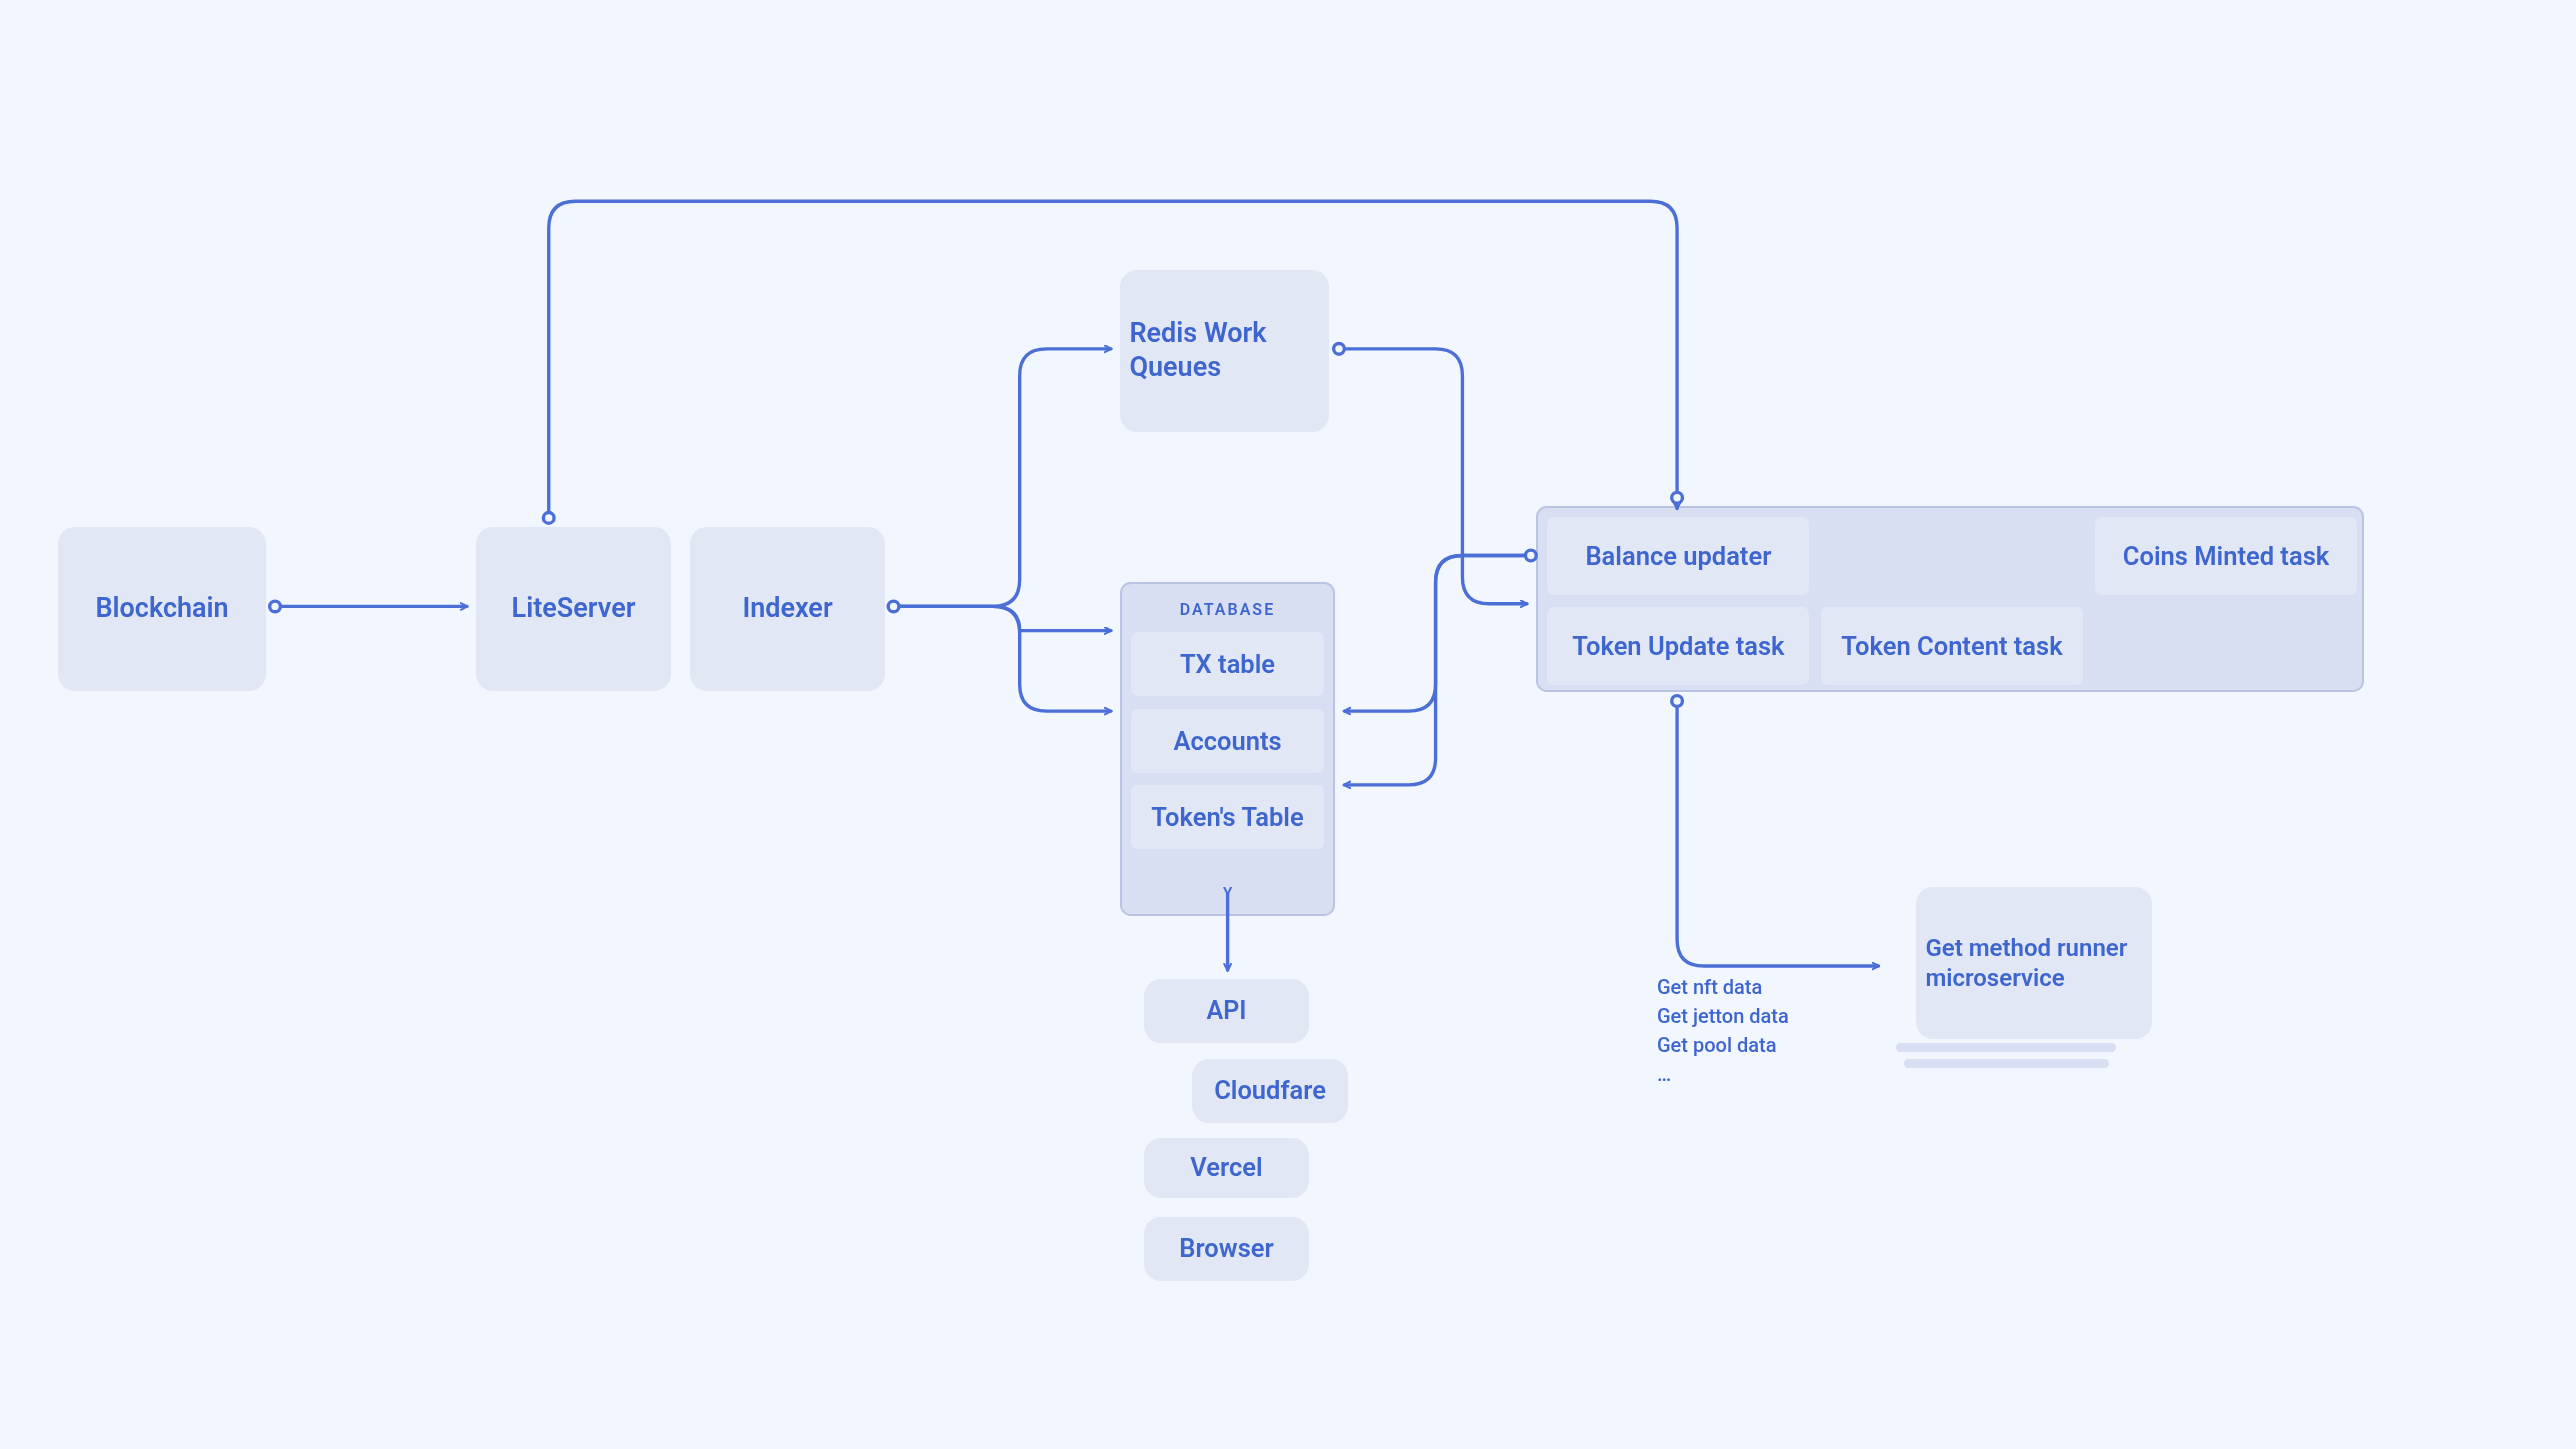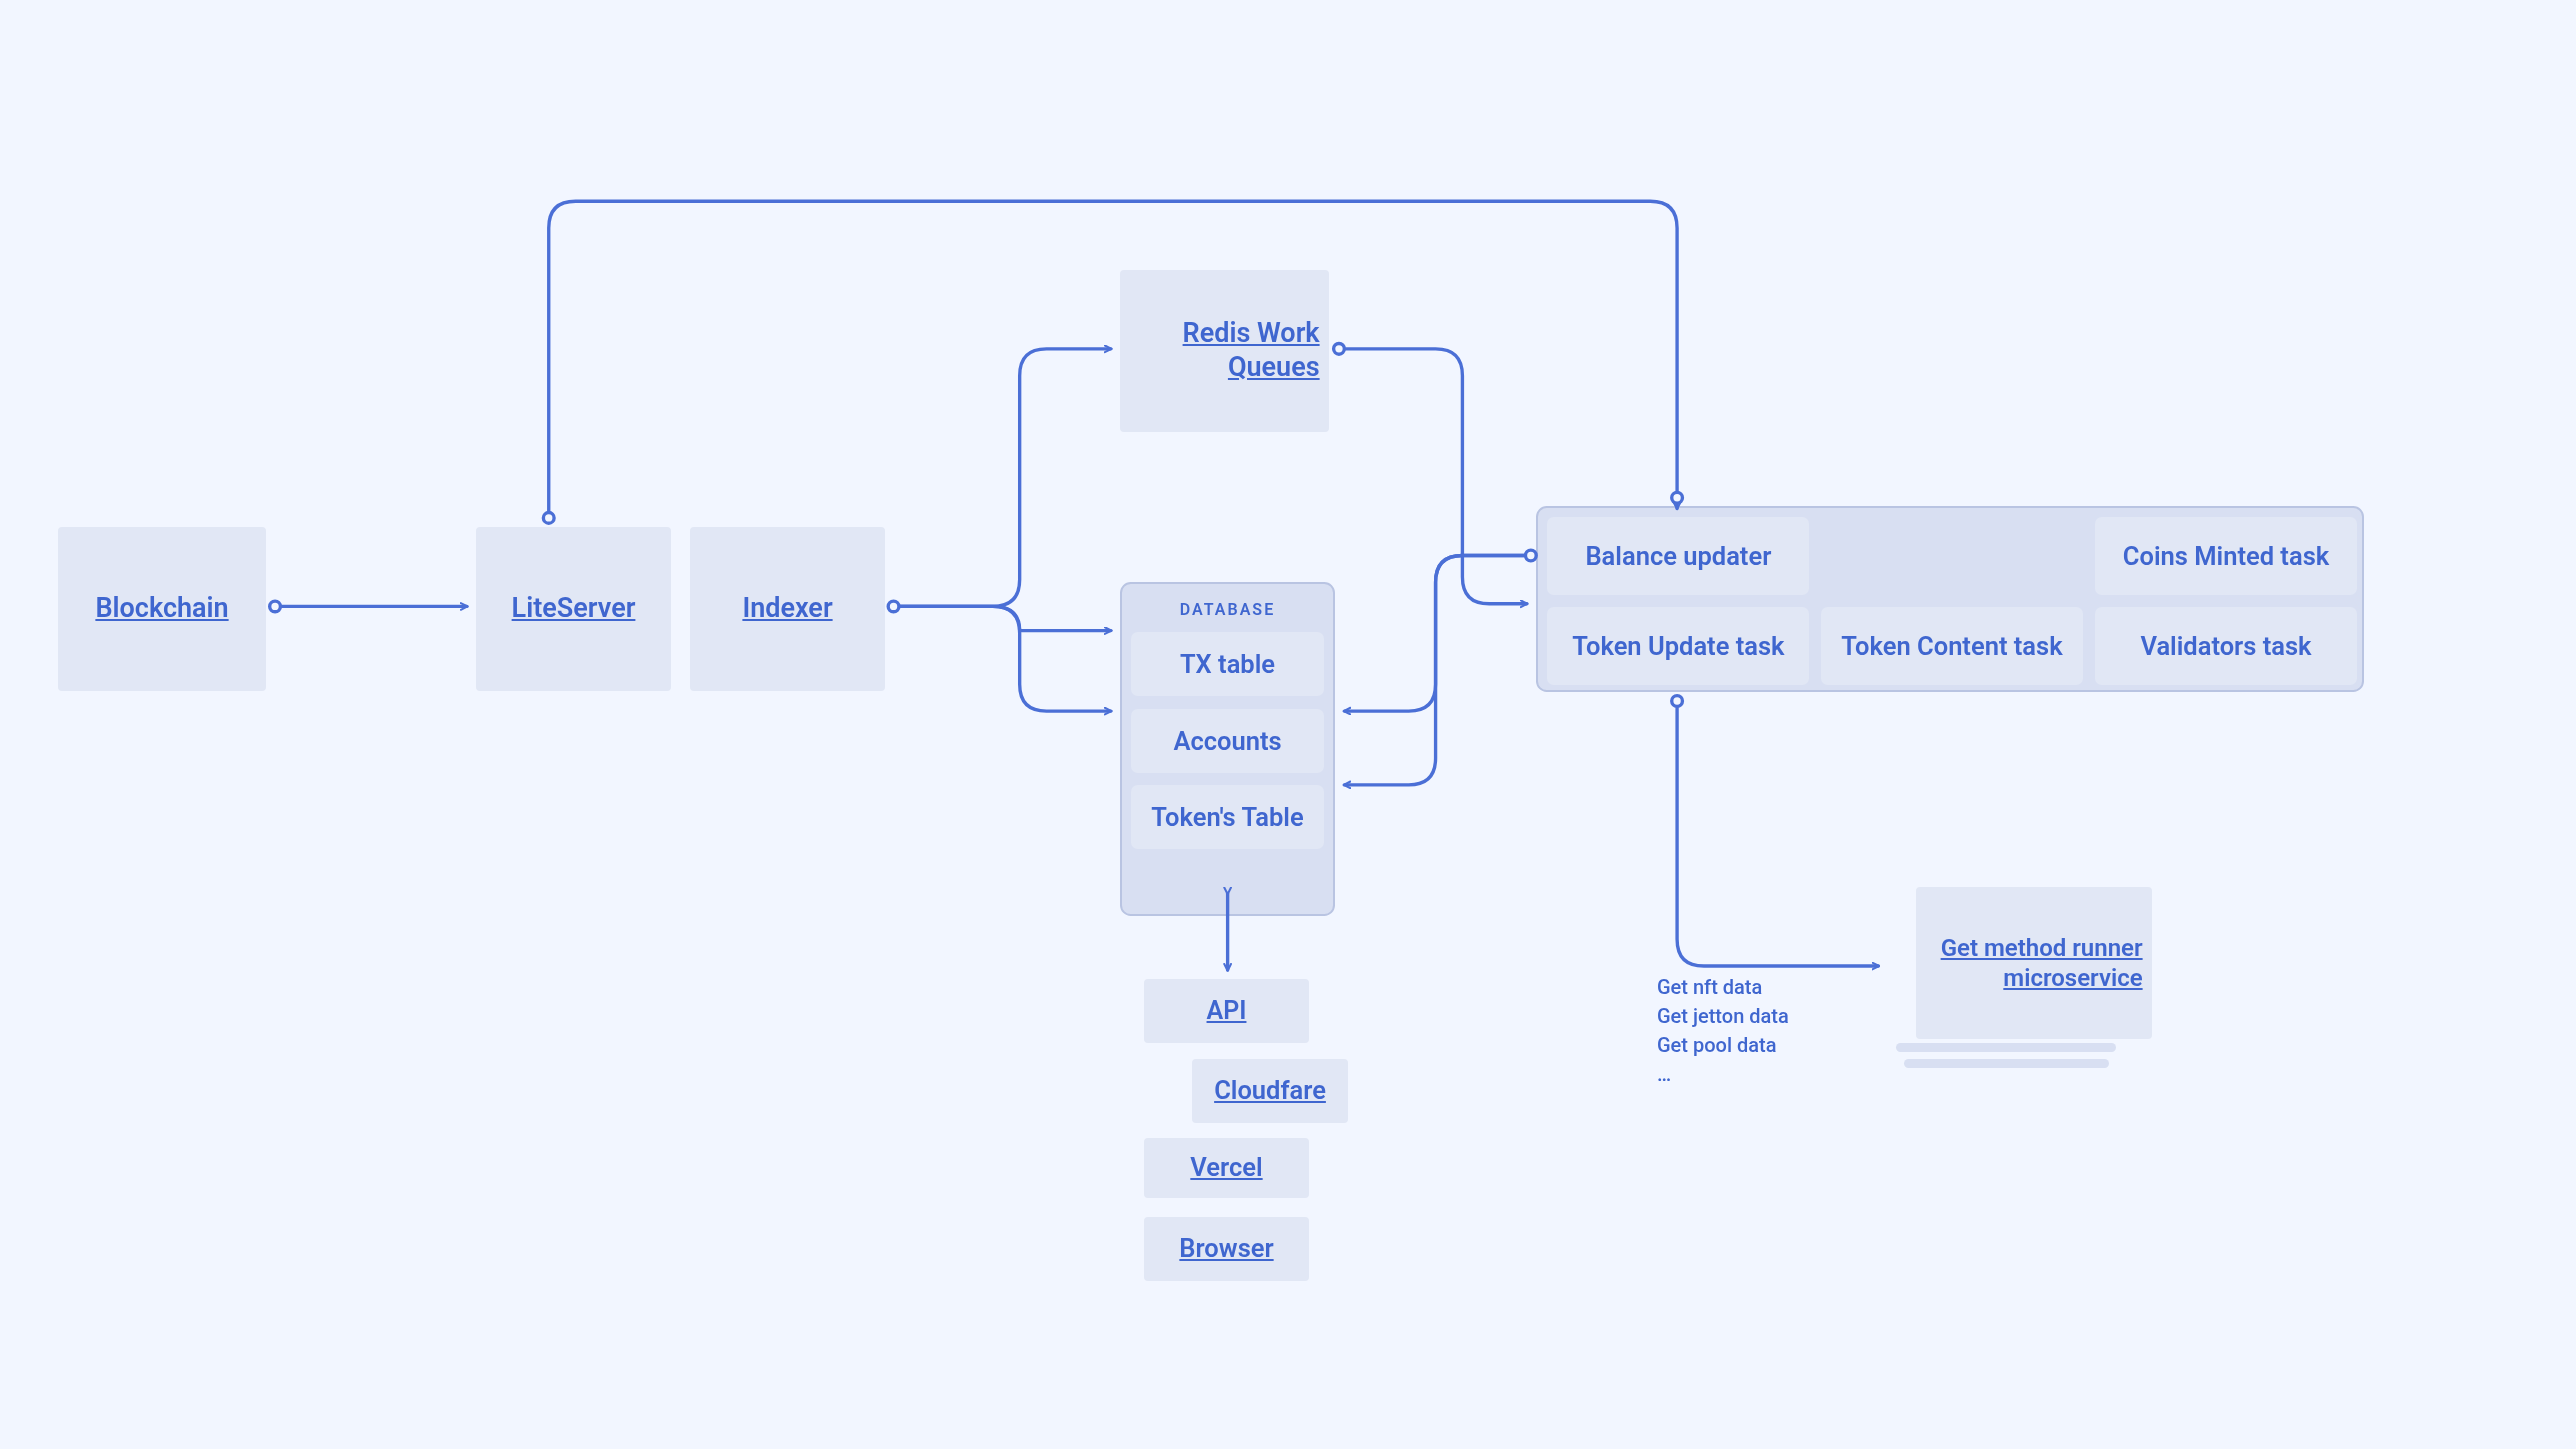--- a/index.html
+++ b/index.html
@@ -4,21 +4,21 @@
 <style>
   :root{
     --bg:#f2f6ff;
     --box:#e1e7f5;
     --box-dark:#d8dff2;
     --border:#b9c4e2;
     --text:#3f66cf;
     --line:#4b6fd6;
   }
   html,body{margin:0;padding:0;width:2576px;height:1449px;background:var(--bg);font-family:-apple-system,BlinkMacSystemFont,"Segoe UI",Roboto,Arial,sans-serif;color:var(--text);font-weight:600;}
-  .node{position:absolute;background:var(--box);border-radius:4px;display:flex;align-items:center;justify-content:center;text-align:right;font-size:27px;line-height:1.25;padding:0 9.4px;box-sizing:border-box;text-decoration:underline;}
+  .node{position:absolute;background:var(--box);border-radius:17px;display:flex;align-items:center;justify-content:center;text-align:left;font-size:27px;line-height:1.25;padding:0 9.4px;box-sizing:border-box;}
   .db-container{position:absolute;background:var(--box-dark);border:2px solid var(--border);border-radius:10.7px;box-sizing:border-box;margin-top:31px;}
   .db-label{position:absolute;left:0;right:0;text-align:center;font-size:16px;letter-spacing:2px;}
   .db-row{position:absolute;left:9.4px;right:9.4px;height:64px;background:var(--box);border-radius:6.7px;display:flex;align-items:center;justify-content:center;font-size:25.5px;}
   .task-container{position:absolute;background:var(--box-dark);border:2px solid var(--border);border-radius:10.7px;box-sizing:border-box;}
   .task-cell{position:absolute;background:var(--box);border-radius:6.7px;display:flex;align-items:center;justify-content:center;font-size:25.5px;}
   .stack-base{position:absolute;background:var(--box-dark);border-radius:6.7px;}
   .note{position:absolute;font-size:20px;font-weight:500;line-height:1.45;}
   svg.net{position:absolute;left:0;top:0;width:2576px;height:1449px;pointer-events:none;overflow:visible;}
 </style>
 </head>
@@ -34,21 +34,20 @@
   <div class="db-row" style="top:48px;">TX table</div>
   <div class="db-row" style="top:125px;">Accounts</div>
   <div class="db-row" style="top:201px;">Token's Table</div>
 </div>
 
 <div class="task-container" style="left:1536px;top:506px;width:828px;height:186px;">
   <div class="task-cell" style="left:9.4px;top:9.4px;width:262px;height:78px;">Balance updater</div>
   <div class="task-cell" style="left:557px;top:9.4px;width:262px;height:78px;">Coins Minted task</div>
   <div class="task-cell" style="left:9.4px;top:99px;width:262px;height:78px;">Token Update task</div>
   <div class="task-cell" style="left:283px;top:99px;width:262px;height:78px;">Token Content task</div>
-  <div class="task-cell" style="left:557px;top:99px;width:262px;height:78px;">Validators task</div>
 </div>
 
 <div class="stack-base" style="left:1904px;top:1059px;width:205px;height:9.4px;"></div>
 <div class="stack-base" style="left:1896px;top:1043px;width:220px;height:9.4px;"></div>
 <div class="node" style="left:1916px;top:887px;width:236px;height:152px;font-size:24px;">Get method runner microservice</div>
 
 <div class="node" style="left:1144px;top:979px;width:165px;height:64px;font-size:25px;">API</div>
 <div class="node" style="left:1192px;top:1059px;width:156px;height:64px;font-size:25.5px;">Cloudfare</div>
 <div class="node" style="left:1144px;top:1138px;width:165px;height:60px;font-size:25.5px;">Vercel</div>
 <div class="node" style="left:1144px;top:1217px;width:165px;height:64px;font-size:25.5px;">Browser</div>

